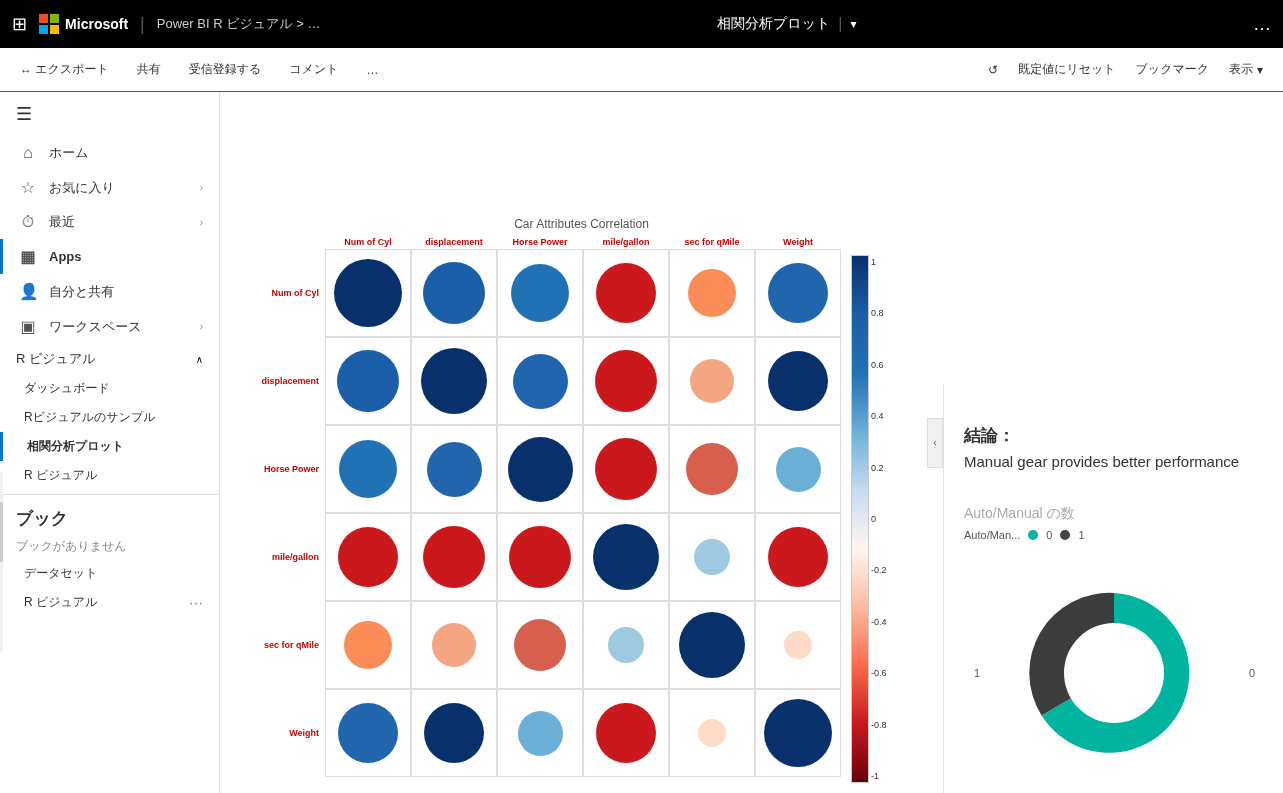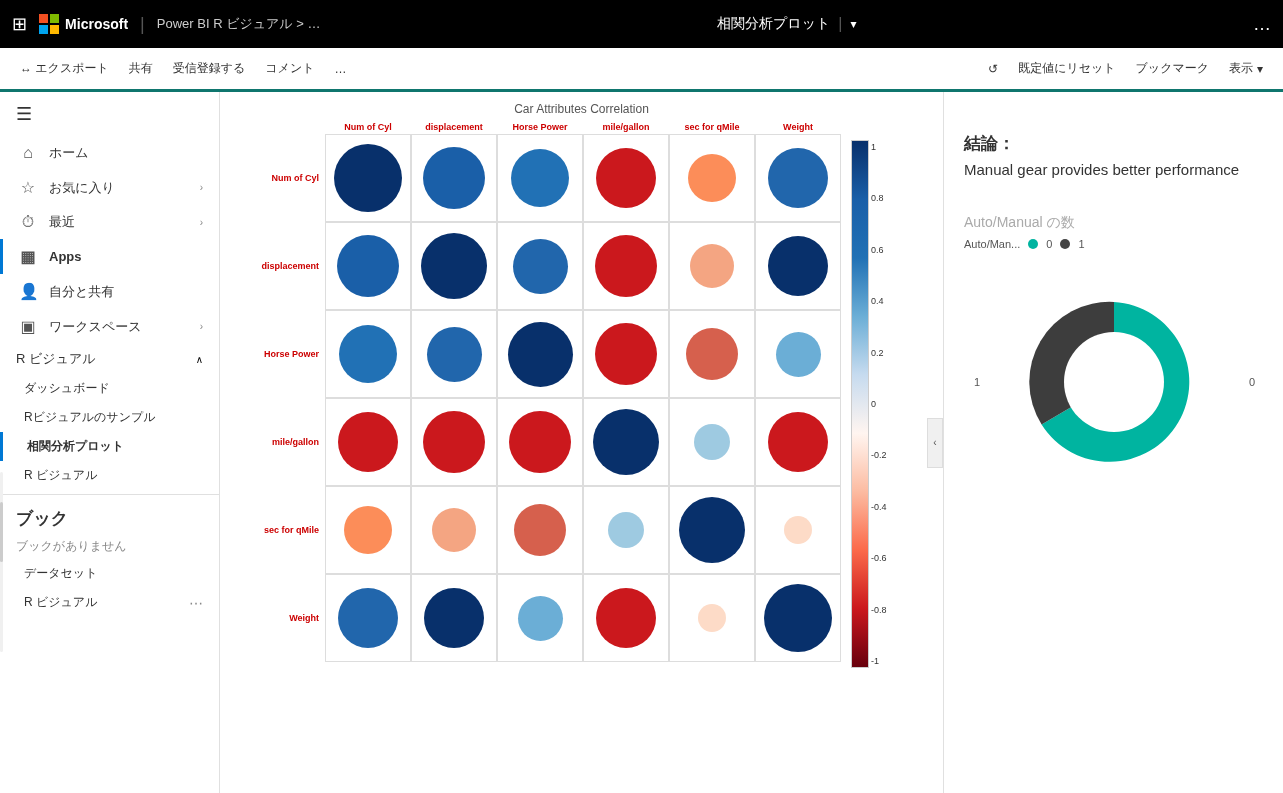--- a/index.html
+++ b/index.html
@@ -27,25 +27,25 @@
     .topbar-breadcrumb { color: #ccc; font-size: 13px; }
     .topbar-center { flex: 1; display: flex; justify-content: center; align-items: center; gap: 8px; }
     .topbar-title { color: #fff; font-size: 14px; }
     .topbar-dropdown { color: #fff; font-size: 12px; cursor: pointer; }
     .topbar-more { color: #fff; font-size: 18px; margin-left: auto; cursor: pointer; }
 
     
     .ribbon {
       height: 44px;
       background: #fff;
-      border-bottom: 3px solid #0f766e;
+      border-bottom: 1px solid #0f766e;
       display: flex;
       align-items: center;
       padding: 0 12px;
-      gap: 4px;
+      gap: 12px;
       flex-shrink: 0;
     }
     .ribbon-btn {
       display: flex; align-items: center; gap: 4px;
       padding: 4px 8px; border-radius: 3px; cursor: pointer;
       font-size: 12px; color: #333;
       border: none; background: none;
     }
     .ribbon-right { margin-left: auto; display: flex; align-items: center; gap: 4px; }
 
@@ -98,20 +98,21 @@
     .sidebar-book-empty { padding: 4px 16px; font-size: 12px; color: #888; }
     .sidebar-bottom { margin-top: auto; padding: 8px 16px; border-top: 1px solid #e0e0e0; }
     .sidebar-bottom-item { display: flex; align-items: center; gap: 8px; padding: 6px 0; font-size: 12px; color: #333; cursor: pointer; }
 
     
     .content {
       flex: 1;
       display: flex;
       overflow: hidden;
       position: relative;
+      align-items: flex-end;
     }
 
     
     .plot-area {
       flex: 1;
       padding: 10px;
       overflow: hidden;
       position: relative;
     }
     .plot-title {

